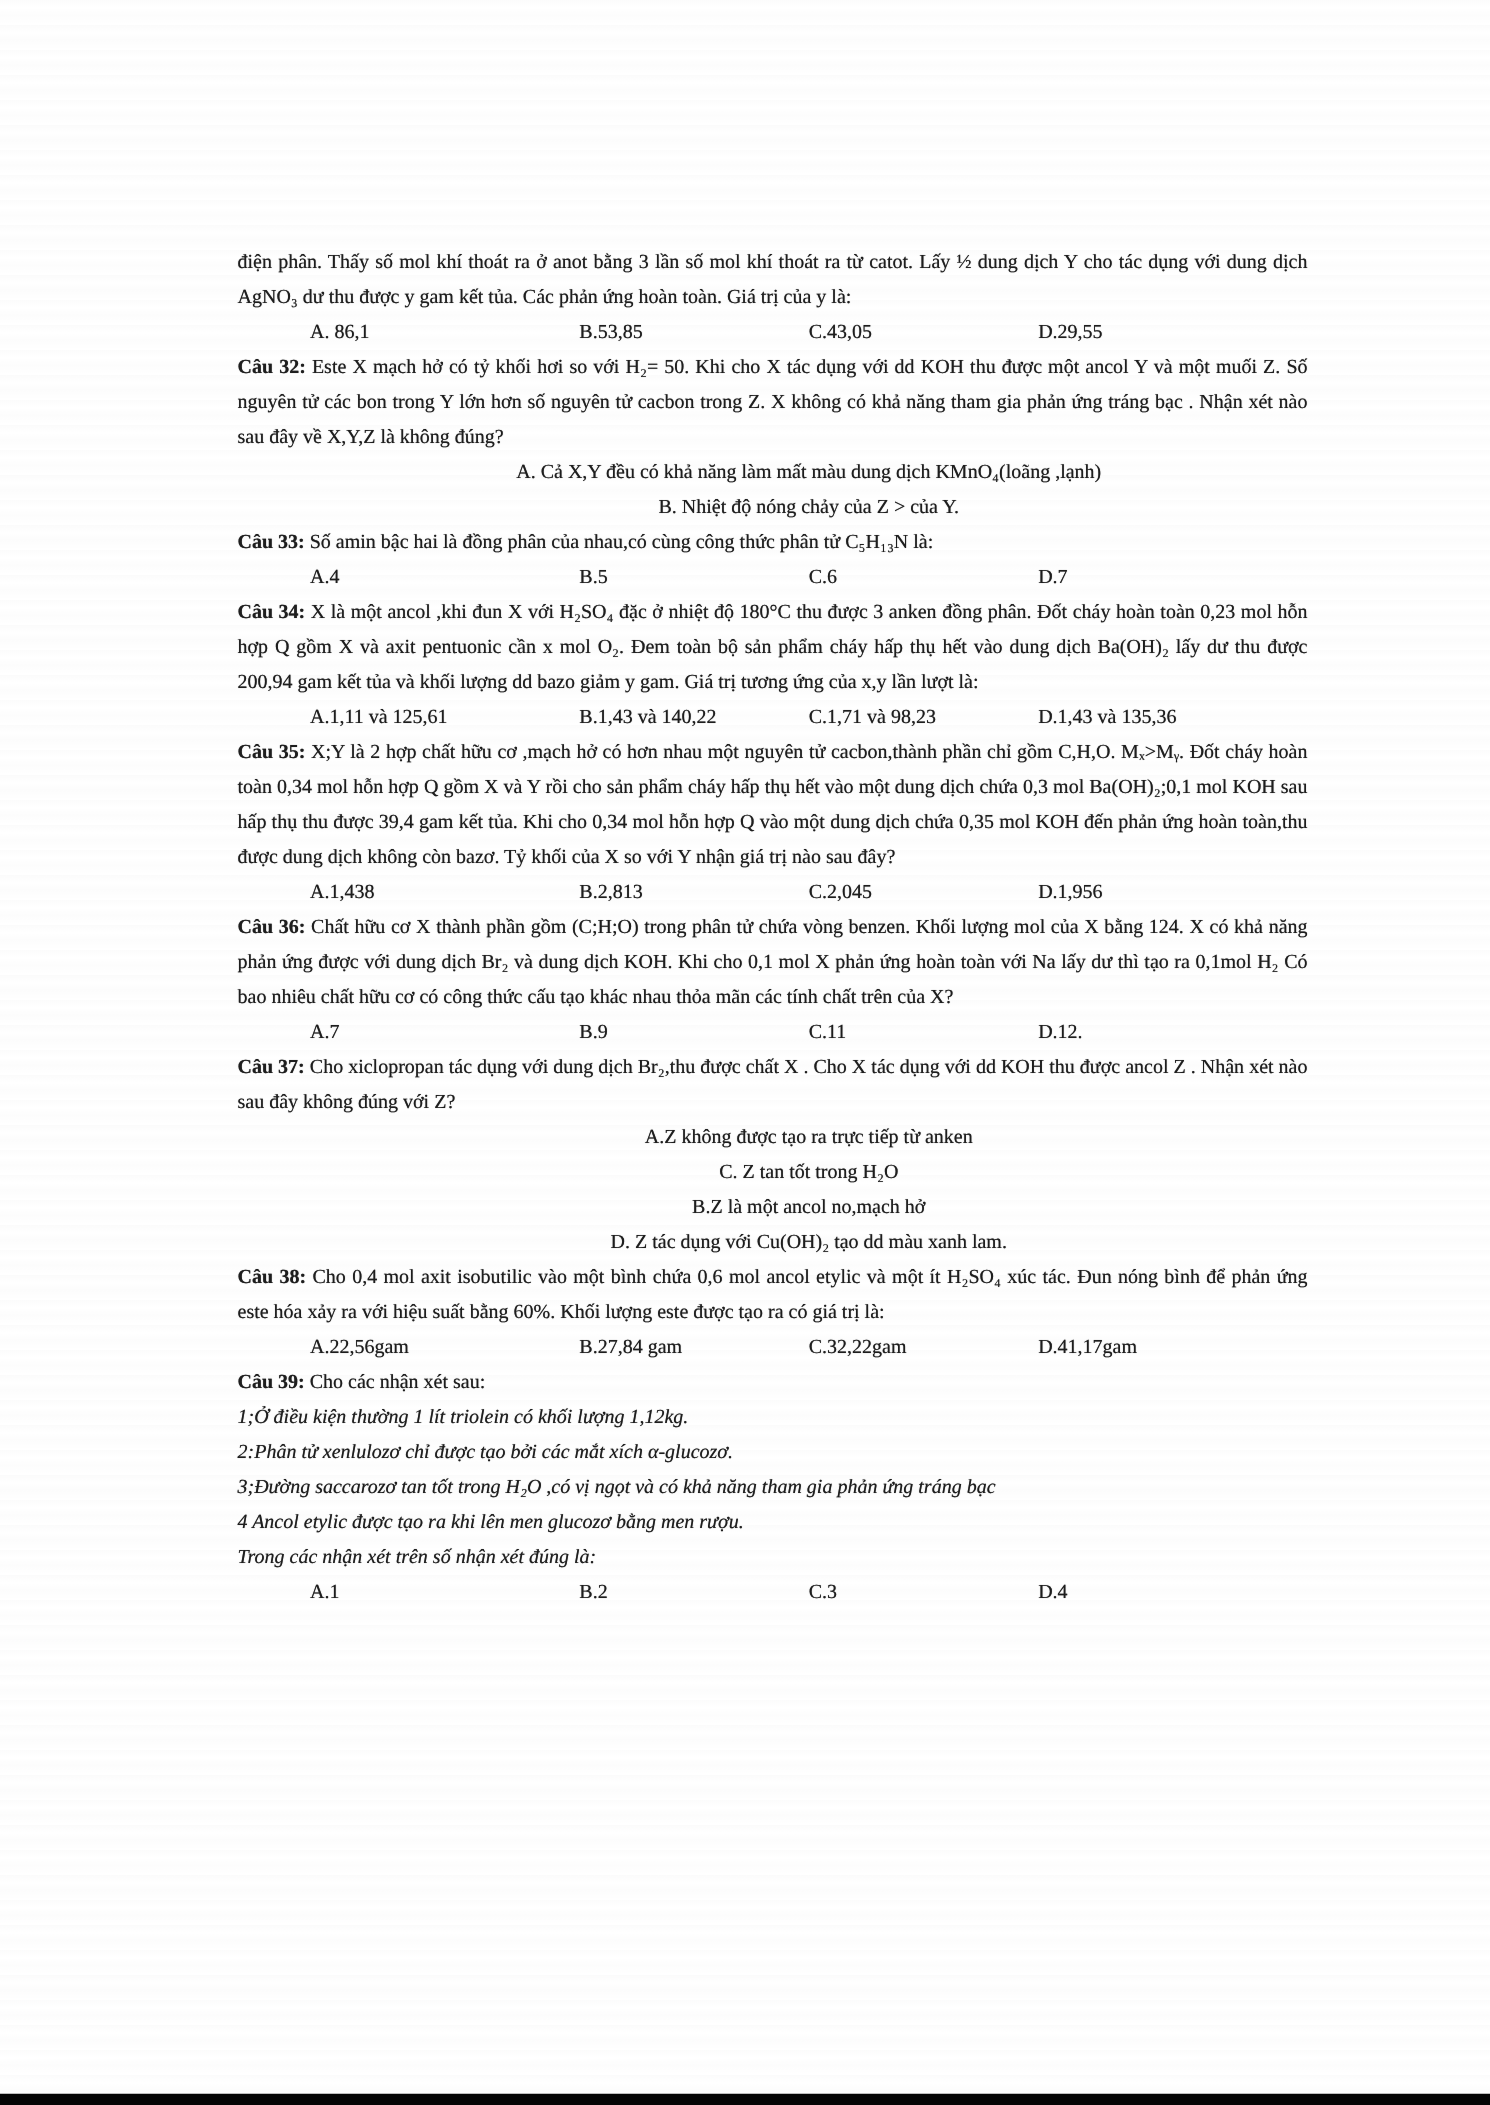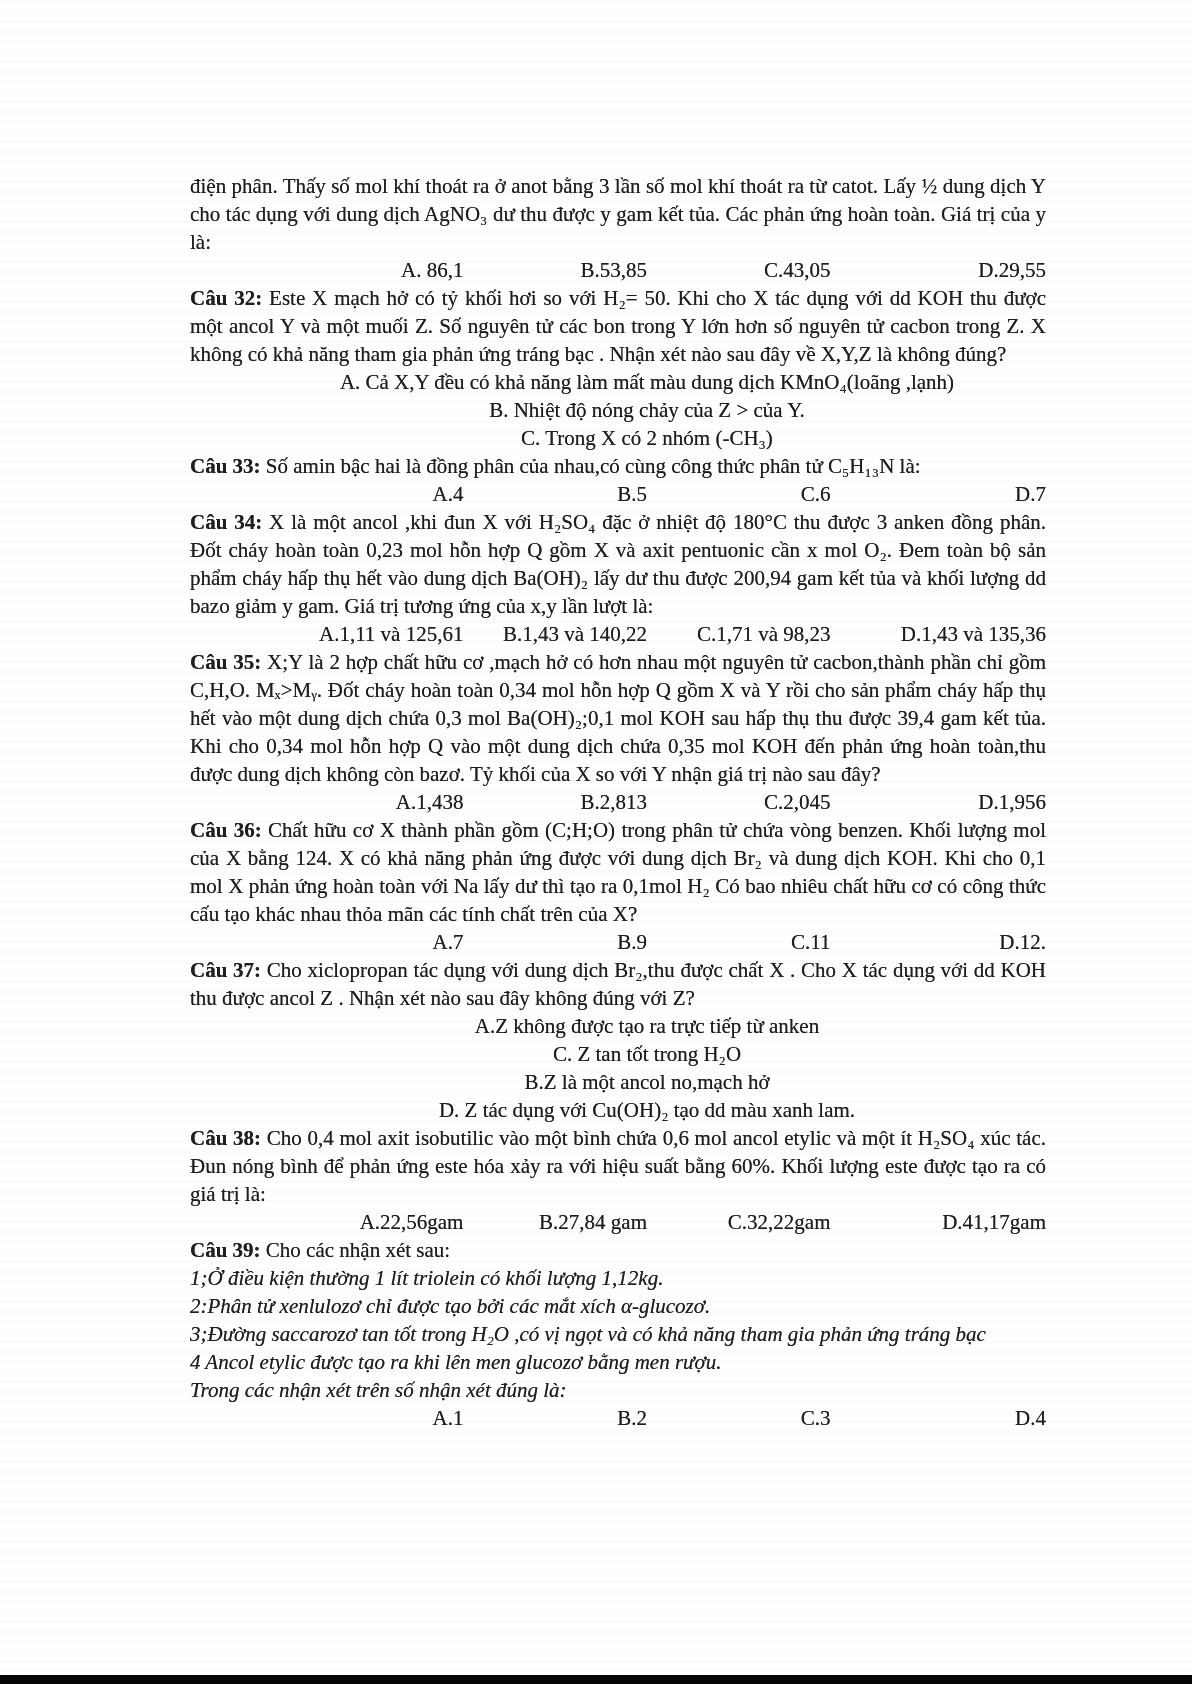--- a/index.html
+++ b/index.html
@@ -18,36 +18,36 @@
     position: absolute; inset: 0;
     background: repeating-linear-gradient(
       180deg,
       rgba(0,0,0,0.015) 0px, rgba(0,0,0,0.0) 6px,
       rgba(0,0,0,0.012) 12px, rgba(0,0,0,0.0) 20px);
     pointer-events: none;
   }
   .content {
     position: absolute;
     left: 190px;
-    top: 172px;
+    top: 196px;
     width: 856px;
-    font-size: 21px;
+    font-size: 16px;
     line-height: 28px;
     text-shadow: 0 0 0.6px rgba(30,30,30,0.75);
   }
   .content p { margin: 0; }
   .body { text-align: justify; }
   .qlabel { font-weight: bold; }
   .choices p { padding-left: 58px; text-align: center; }
   .statement { text-align: left; font-style: italic; }
   .opt-row {
     display: grid;
     grid-template-columns: 27% 23% 23% 27%;
     padding-left: 58px;
-    text-align: right;
+    text-align: left;
   }
   .opt-row span { white-space: nowrap; }
   .bottom-bar {
     position: absolute;
     left: 0; bottom: 0;
     width: 100%; height: 9px;
     background: #050505;
   }
 </style>
 </head>
@@ -63,21 +63,20 @@
       <span>C.43,05</span>
       <span>D.29,55</span>
     </div>
 
     <p class="body">
       <span class="qlabel">Câu 32:</span><span> Este X mạch hở có tỷ khối hơi so với H₂= 50. Khi cho X tác dụng với dd KOH thu được một ancol Y và một muối Z. Số nguyên tử các bon trong Y lớn hơn số nguyên tử cacbon trong Z. X không có khả năng tham gia phản ứng tráng bạc . Nhận xét nào sau đây về X,Y,Z là không đúng?</span>
     </p>
     <div class="choices">
       <p>A. Cả X,Y đều có khả năng làm mất màu dung dịch KMnO₄(loãng ,lạnh)</p>
       <p>B. Nhiệt độ nóng chảy của Z &gt; của Y.</p>
-      <p>C. Trong X có 2 nhóm (-CH₃)</p>
     </div>
 
     <p class="body">
       <span class="qlabel">Câu 33:</span><span> Số amin bậc hai là đồng phân của nhau,có cùng công thức phân tử C₅H₁₃N là:</span>
     </p>
     <div class="opt-row">
       <span>A.4</span>
       <span>B.5</span>
       <span>C.6</span>
       <span>D.7</span>

